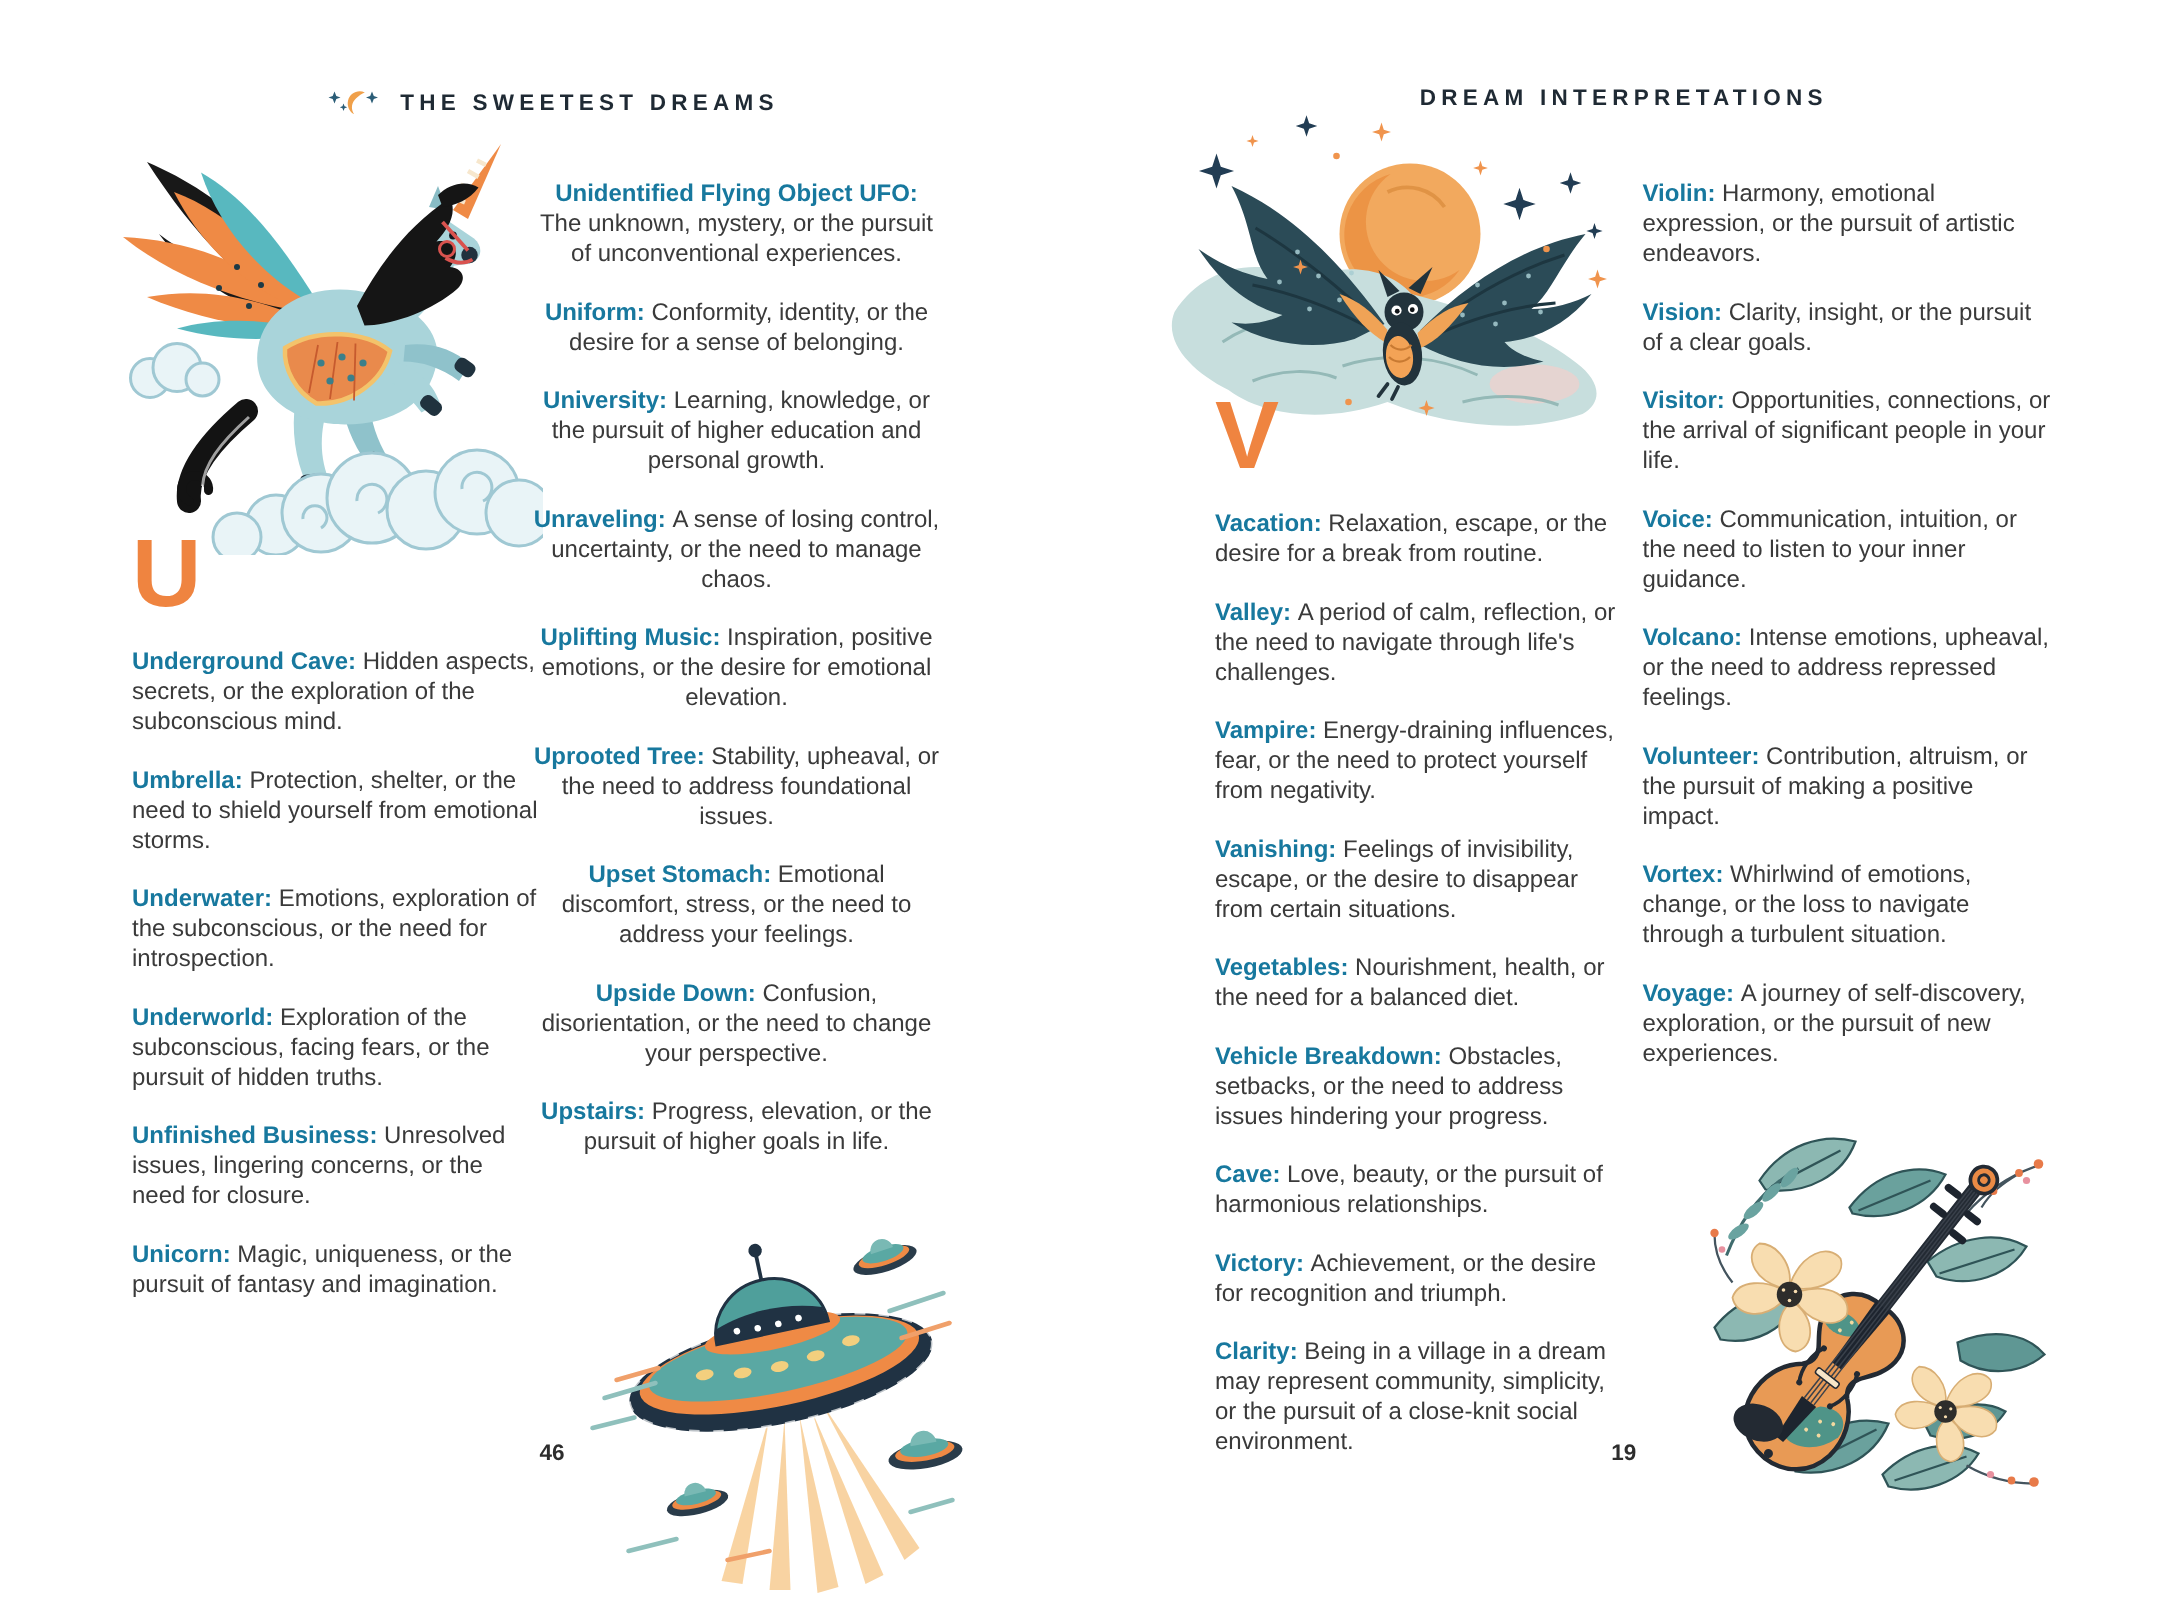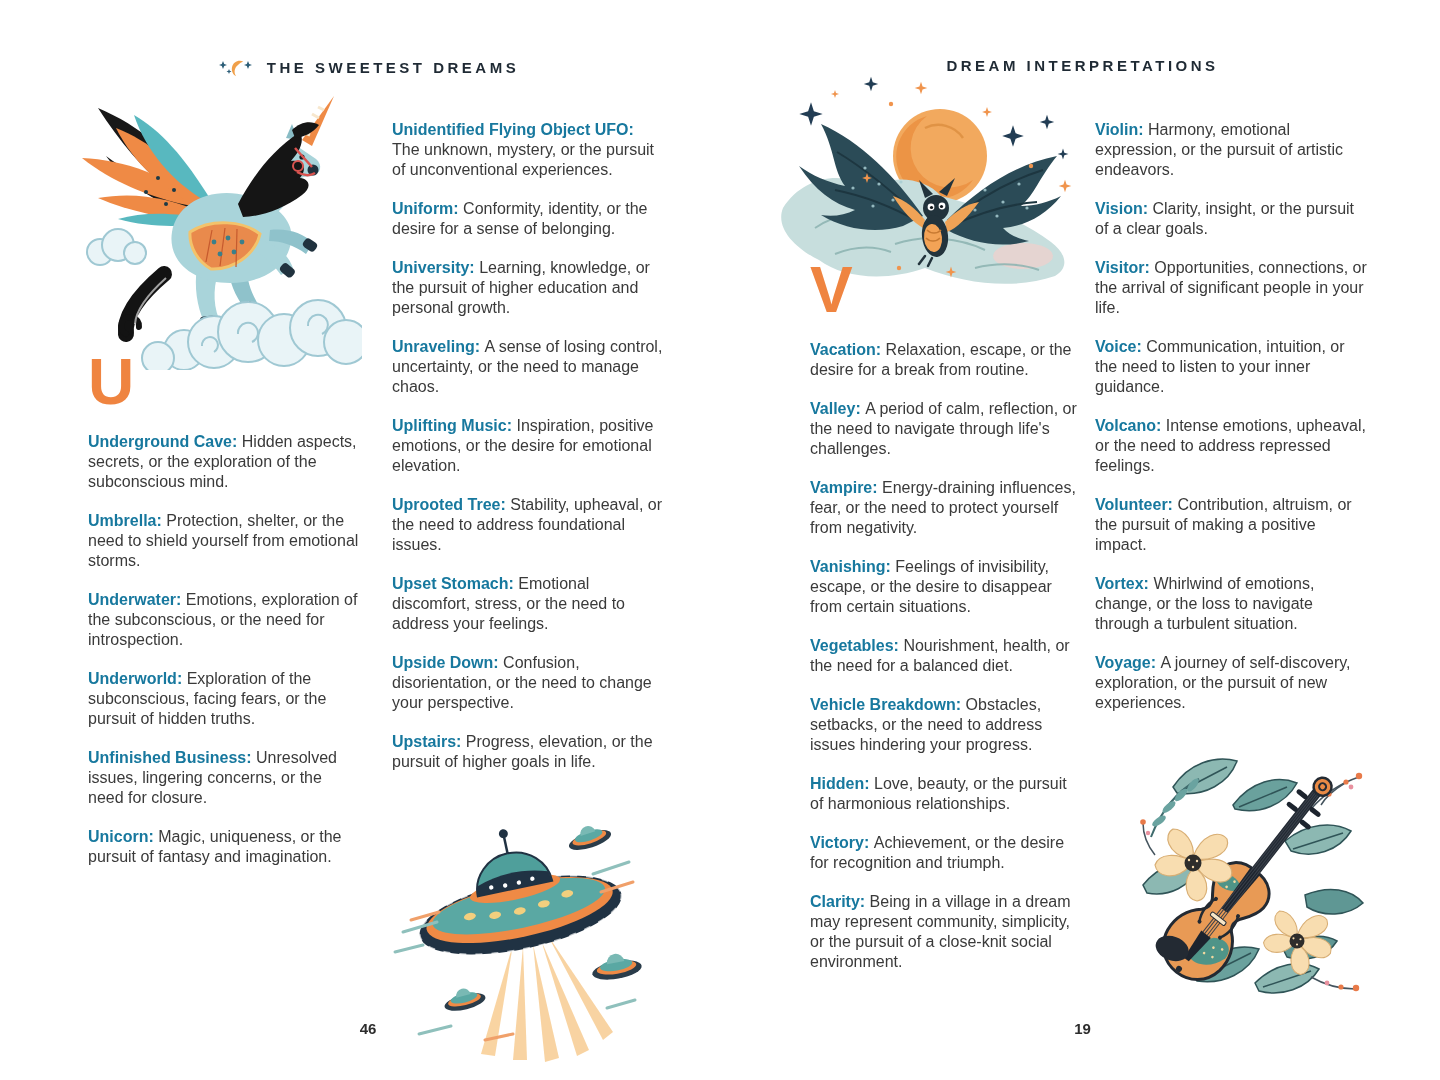--- a/index.html
+++ b/index.html
@@ -11,21 +11,21 @@
     position:absolute;top:57px;font-size:15px;font-weight:600;letter-spacing:3.5px;
     color:#1f2a34;text-align:center;white-space:nowrap;
   }
   .running-head .head-icon{vertical-align:-6px;margin-right:10px;}
   .col{position:absolute;width:272px;}
   .big-letter{
     font-size:64px;line-height:64px;font-weight:700;color:#ef8440;margin:0 0 18px 0;
   }
   .entry{margin:0 0 19px 0;font-size:16px;line-height:20px;}
   .term{color:#17789e;font-weight:700;}
-  .page-num{position:absolute;top:1020px;font-size:15px;font-weight:600;color:#2d2d2d;text-align:center;}
+  .page-num{position:absolute;top:960px;font-size:15px;font-weight:600;color:#2d2d2d;text-align:center;}
   .illus{position:absolute;}
 </style>
 </head>
 <body>
 
 <div class="spread">
 
   <div class="running-head" style="left:88px;width:560px;">
     <svg class="head-icon" width="40" height="22" viewBox="0 0 40 22">
       <path d="M6,4 L7.2,7 10,8 7.2,9 6,12 4.8,9 2,8 4.8,7 Z" fill="#2b5d77"></path>
@@ -411,21 +411,21 @@
     <div>
         <p class="entry"><strong class="term">Underground Cave: </strong><span>Hidden aspects, secrets, or the exploration of the subconscious mind.</span></p>
         <p class="entry"><strong class="term">Umbrella: </strong><span>Protection, shelter, or the need to shield yourself from emotional storms.</span></p>
         <p class="entry"><strong class="term">Underwater: </strong><span>Emotions, exploration of the subconscious, or the need for introspection.</span></p>
         <p class="entry"><strong class="term">Underworld: </strong><span>Exploration of the subconscious, facing fears, or the pursuit of hidden truths.</span></p>
         <p class="entry"><strong class="term">Unfinished Business: </strong><span>Unresolved issues, lingering concerns, or the need for closure.</span></p>
         <p class="entry"><strong class="term">Unicorn: </strong><span>Magic, uniqueness, or the pursuit of fantasy and imagination.</span></p>
       </div>
   </div>
 
-  <div class="col" style="left:392px;top:120px;">
+  <div class="col" style="left:355px;top:120px;text-align:center;">
     <div>
         <p class="entry"><strong class="term">Unidentified Flying Object UFO: </strong><span>The unknown, mystery, or the pursuit of unconventional experiences.</span></p>
         <p class="entry"><strong class="term">Uniform: </strong><span>Conformity, identity, or the desire for a sense of belonging.</span></p>
         <p class="entry"><strong class="term">University: </strong><span>Learning, knowledge, or the pursuit of higher education and personal growth.</span></p>
         <p class="entry"><strong class="term">Unraveling: </strong><span>A sense of losing control, uncertainty, or the need to manage chaos.</span></p>
         <p class="entry"><strong class="term">Uplifting Music: </strong><span>Inspiration, positive emotions, or the desire for emotional elevation.</span></p>
         <p class="entry"><strong class="term">Uprooted Tree: </strong><span>Stability, upheaval, or the need to address foundational issues.</span></p>
         <p class="entry"><strong class="term">Upset Stomach: </strong><span>Emotional discomfort, stress, or the need to address your feelings.</span></p>
         <p class="entry"><strong class="term">Upside Down: </strong><span>Confusion, disorientation, or the need to change your perspective.</span></p>
         <p class="entry"><strong class="term">Upstairs: </strong><span>Progress, elevation, or the pursuit of higher goals in life.</span></p>
@@ -434,21 +434,21 @@
 
   <div class="col" style="left:810px;top:258px;">
     <div class="big-letter">V</div>
     <div>
         <p class="entry"><strong class="term">Vacation: </strong><span>Relaxation, escape, or the desire for a break from routine.</span></p>
         <p class="entry"><strong class="term">Valley: </strong><span>A period of calm, reflection, or the need to navigate through life's challenges.</span></p>
         <p class="entry"><strong class="term">Vampire: </strong><span>Energy-draining influences, fear, or the need to protect yourself from negativity.</span></p>
         <p class="entry"><strong class="term">Vanishing: </strong><span>Feelings of invisibility, escape, or the desire to disappear from certain situations.</span></p>
         <p class="entry"><strong class="term">Vegetables: </strong><span>Nourishment, health, or the need for a balanced diet.</span></p>
         <p class="entry"><strong class="term">Vehicle Breakdown: </strong><span>Obstacles, setbacks, or the need to address issues hindering your progress.</span></p>
-        <p class="entry"><strong class="term">Hidden: </strong><span>Love, beauty, or the pursuit of harmonious relationships.</span></p>
+        <p class="entry"><strong class="term">Cave: </strong><span>Love, beauty, or the pursuit of harmonious relationships.</span></p>
         <p class="entry"><strong class="term">Victory: </strong><span>Achievement, or the desire for recognition and triumph.</span></p>
         <p class="entry"><strong class="term">Clarity: </strong><span>Being in a village in a dream may represent community, simplicity, or the pursuit of a close-knit social environment.</span></p>
       </div>
   </div>
 
   <div class="col" style="left:1095px;top:120px;">
     <div>
         <p class="entry"><strong class="term">Violin: </strong><span>Harmony, emotional expression, or the pursuit of artistic endeavors.</span></p>
         <p class="entry"><strong class="term">Vision: </strong><span>Clarity, insight, or the pursuit of a clear goals.</span></p>
         <p class="entry"><strong class="term">Visitor: </strong><span>Opportunities, connections, or the arrival of significant people in your life.</span></p>

